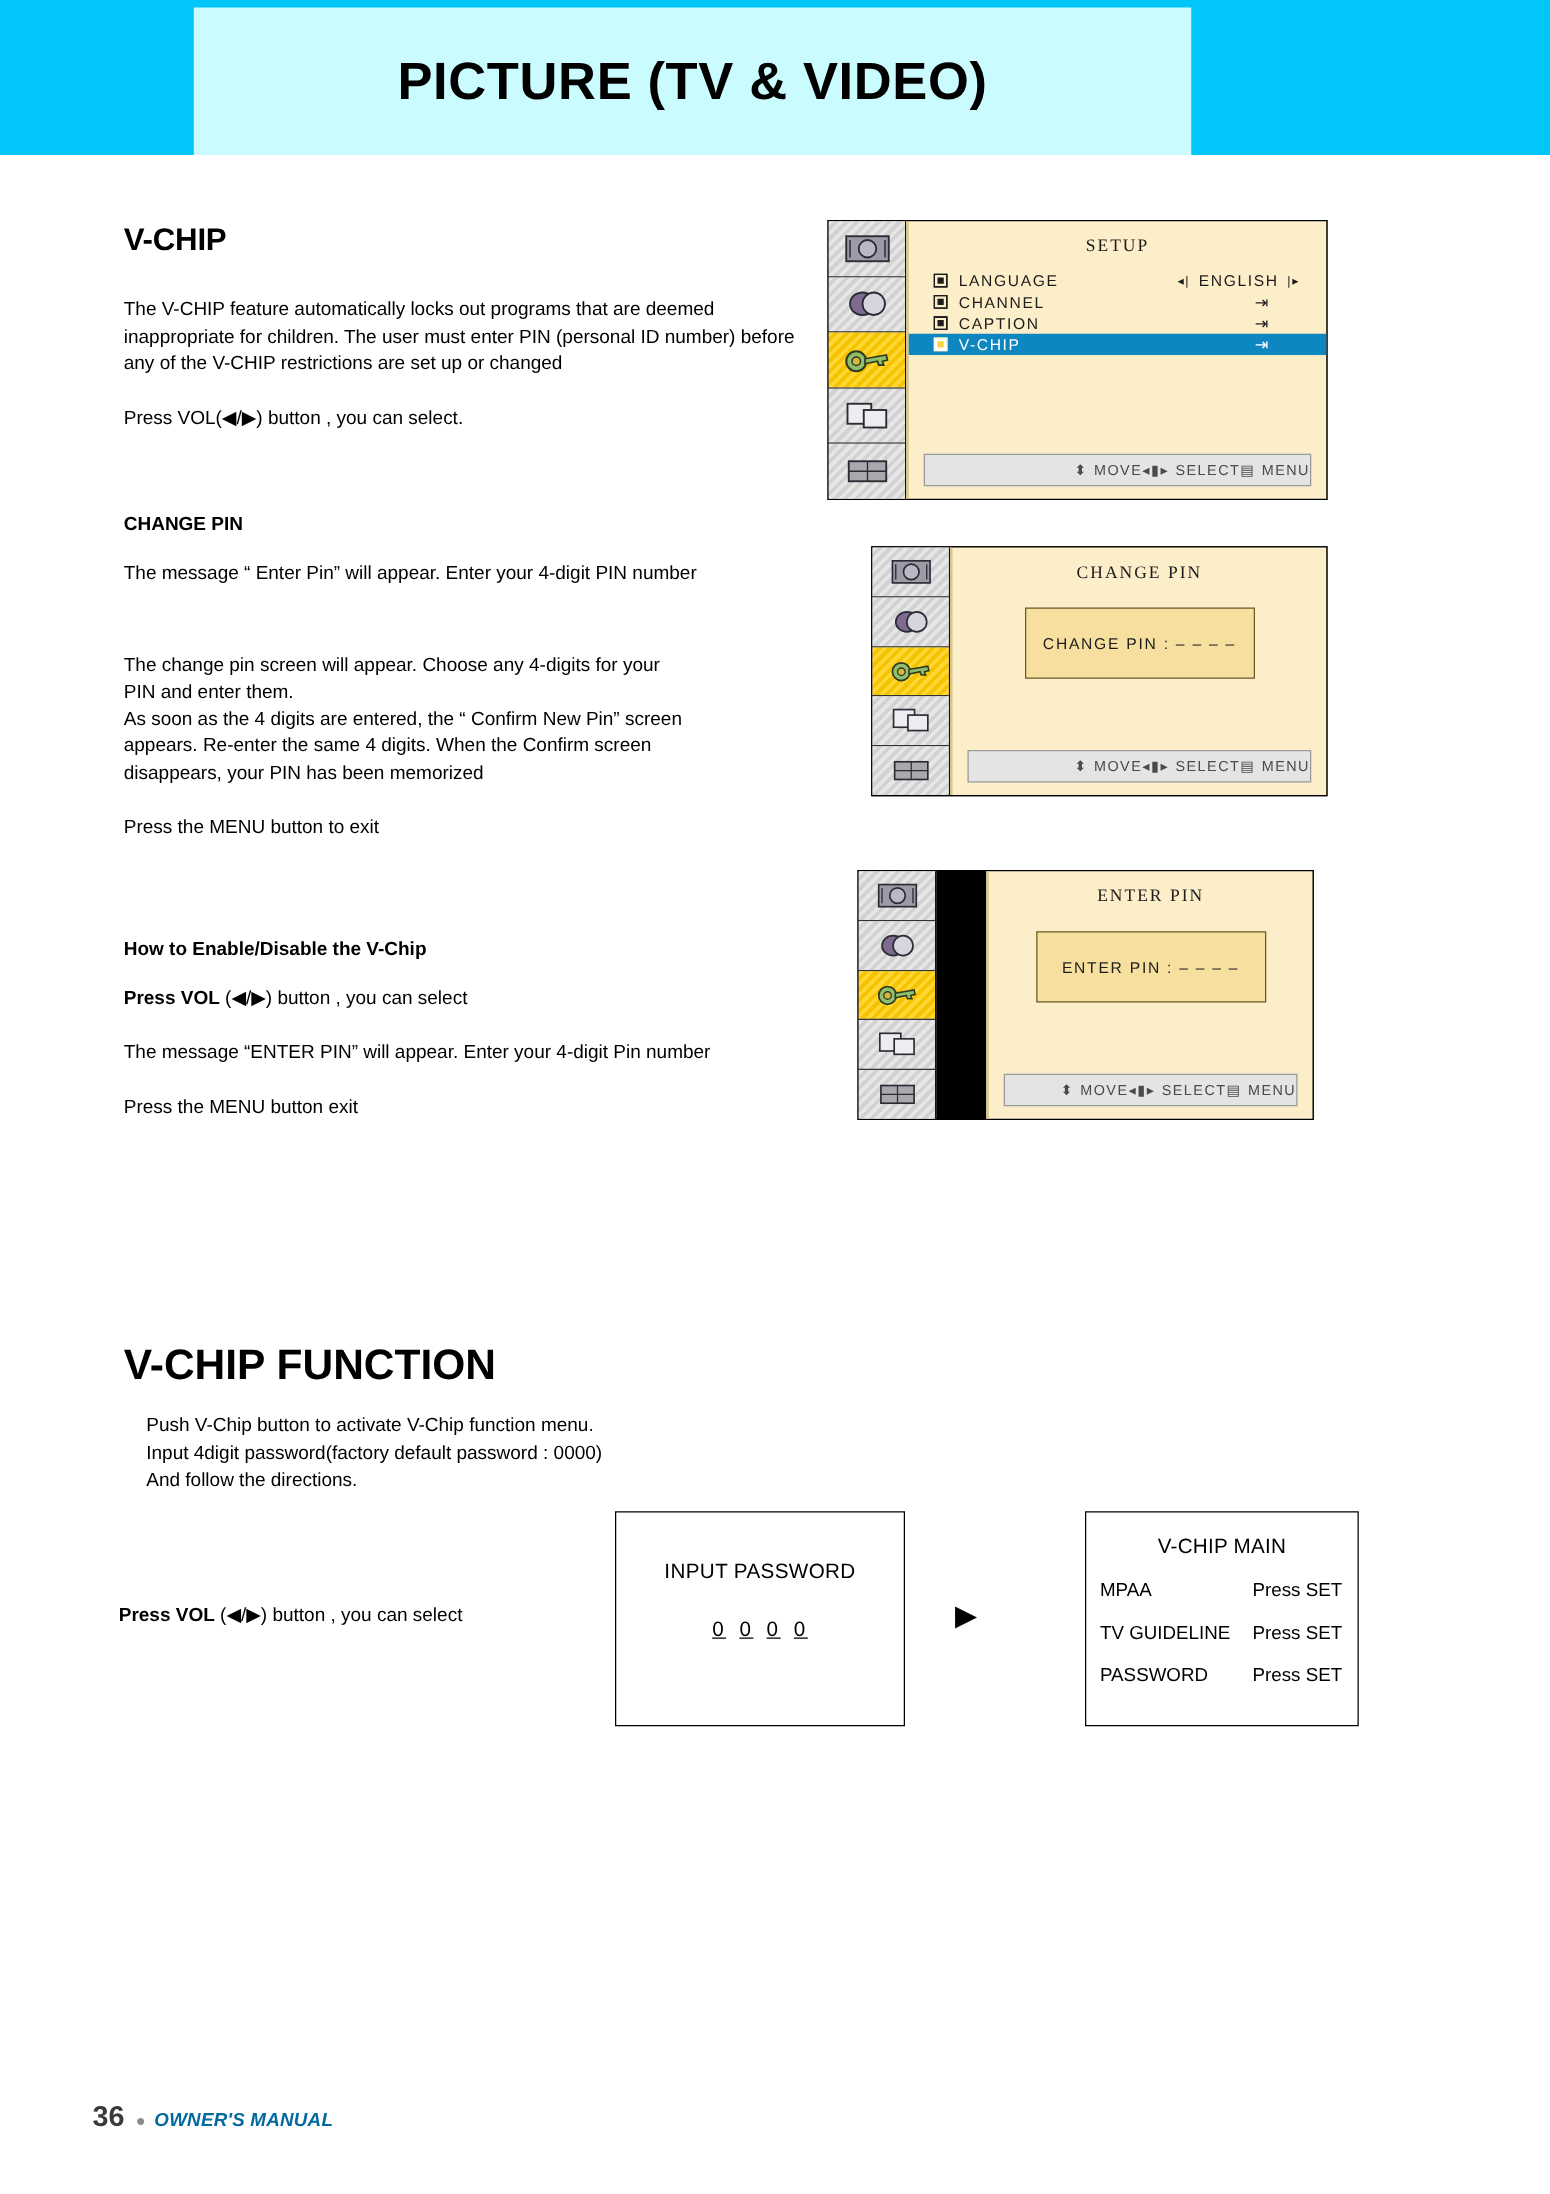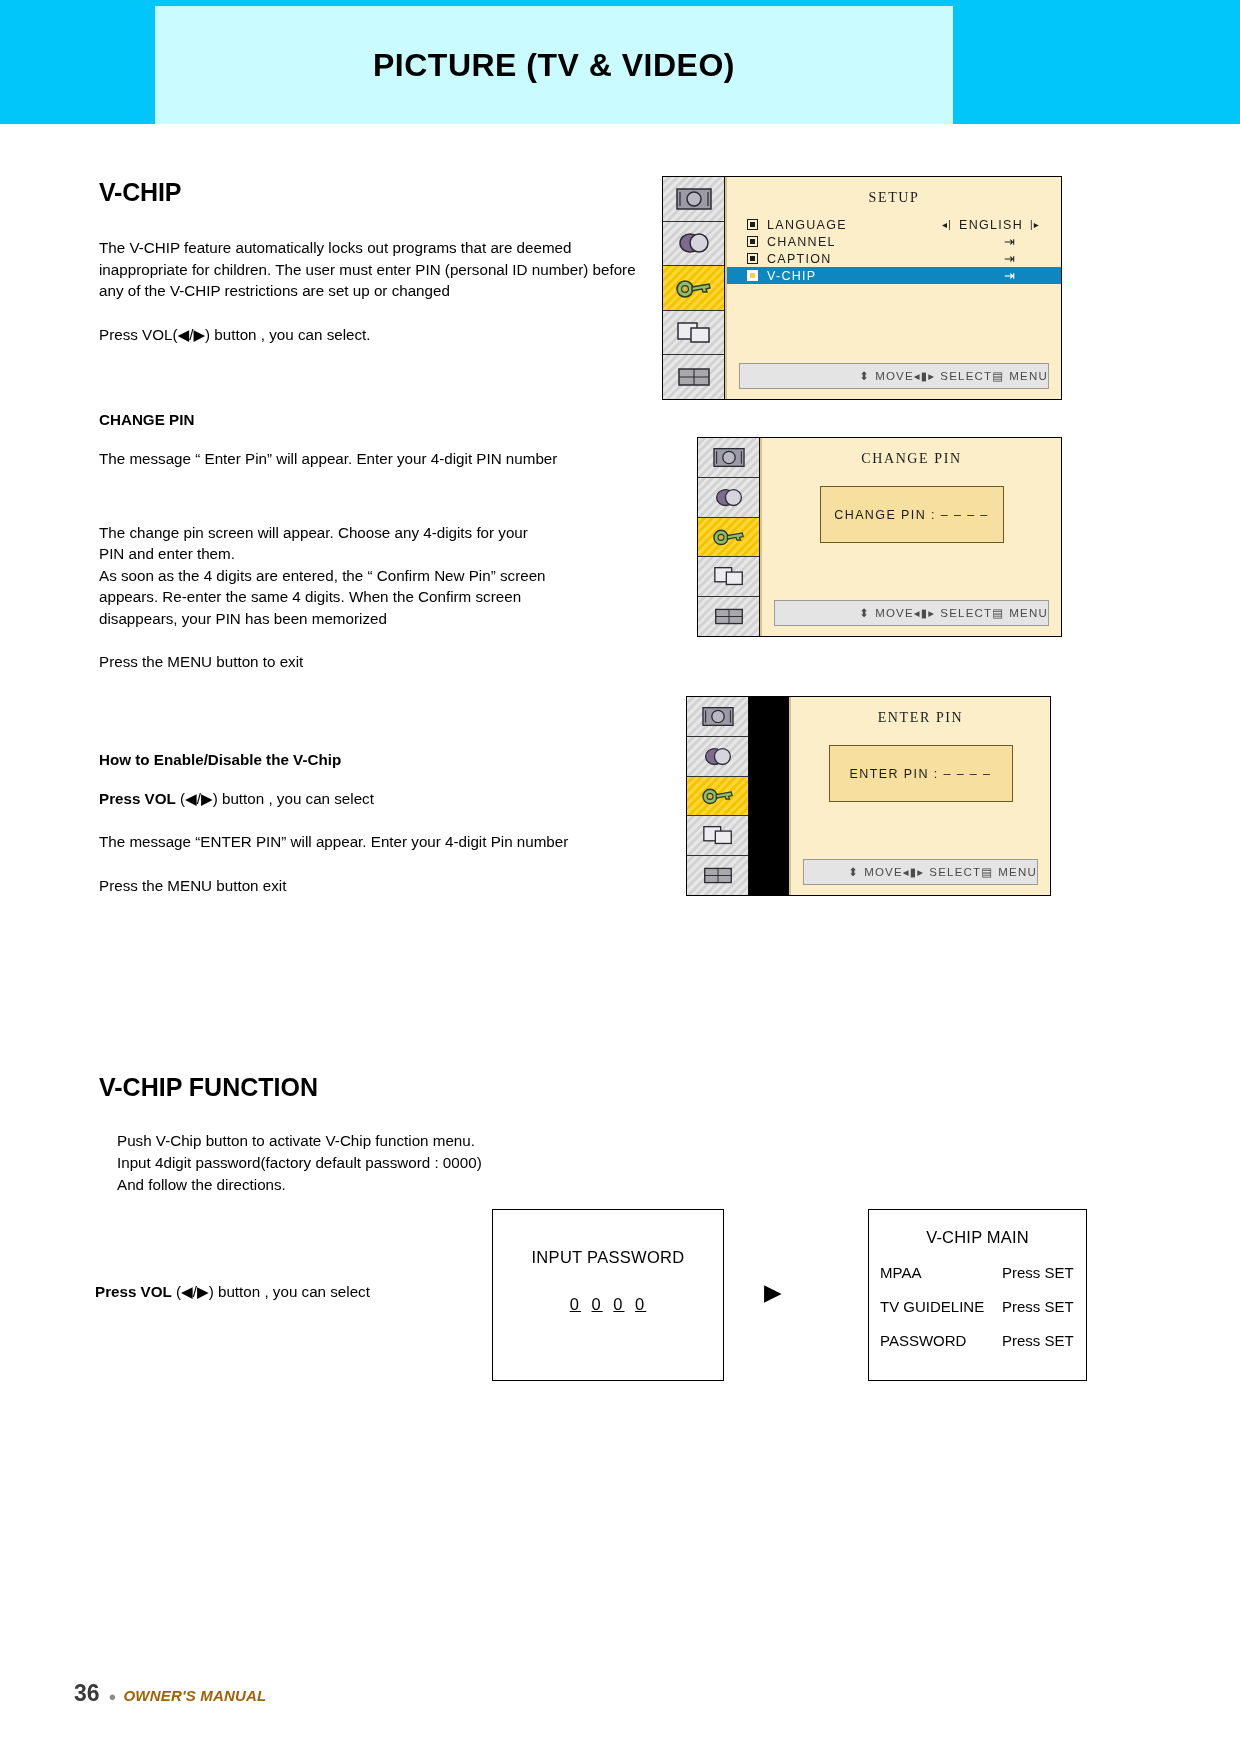--- a/index.html
+++ b/index.html
@@ -32,21 +32,21 @@
     background: #c9fbff;
   }
   .header-title {
     position: absolute;
     left: 155px; top: 6px;
     width: 798px;
     height: 118px;
     display: flex;
     align-items: center;
     justify-content: center;
-    font-size: 32px;
+    font-size: 42px;
     font-weight: bold;
     letter-spacing: 0.5px;
     color: #000;
     font-family: "Liberation Sans", sans-serif;
   }
 
   
   .col-left {
     position: absolute;
     left: 99px;
@@ -77,21 +77,21 @@
 
   .spacer-1 { height: 30px; }
   .spacer-2 { height: 44px; }
   .spacer-3 { height: 56px; }
 
   
   .vchip-fn-title {
     position: absolute;
     left: 99px;
     top: 1073px;
-    font-size: 25px;
+    font-size: 34px;
     font-weight: bold;
   }
   .vchip-fn-lines {
     position: absolute;
     left: 117px;
     top: 1130px;
     font-size: 15.2px;
     line-height: 22px;
   }
   .press-vol-line {
@@ -304,21 +304,21 @@
     margin-right: 9px;
   }
   .footer .dot {
     font-size: 13px;
     color: #8a8a8a;
     margin-right: 7px;
   }
   .footer .txt {
     font-size: 15px;
     font-weight: bold;
-    color: #a16207;
+    color: #0369a1;
     letter-spacing: 0.2px;
   }
 </style>
 </head>
 <body>
 
 <div class="header">
   <div class="header-inner"></div>
 </div>
 <div class="header-title">PICTURE (TV &amp; VIDEO)</div>

